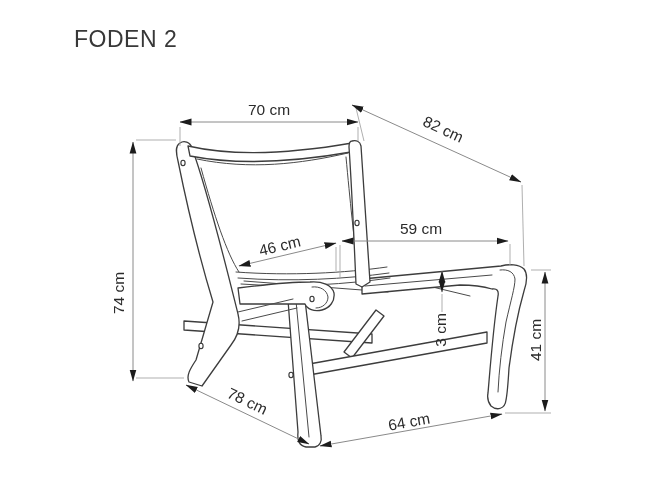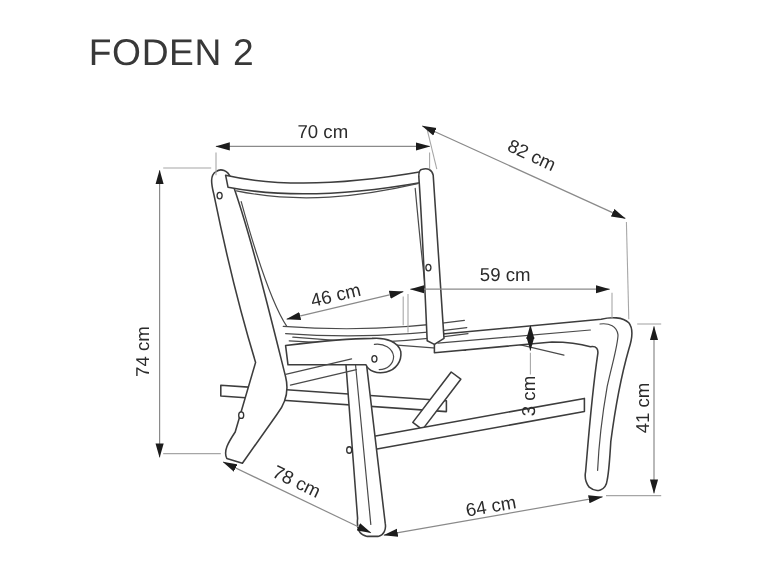--- a/index.html
+++ b/index.html
@@ -1,18 +1,18 @@
 <!DOCTYPE html>
 <html><head>
 <meta charset="utf-8">
 <style>
   html,body{margin:0;padding:0;background:#ffffff;}
   body{width:648px;height:486px;position:relative;overflow:hidden;
        font-family:"Liberation Sans", sans-serif;}
-  .title{position:absolute;left:74px;top:26px;font-size:31px;color:#383838;
+  .title{position:absolute;left:74px;top:26px;font-size:23px;color:#383838;
          letter-spacing:0.5px;white-space:nowrap;}
   svg{position:absolute;left:0;top:0;}
   .ext{stroke:#a6a6a6;stroke-width:0.9;fill:none;}
   .dim{stroke:#8a8a8a;stroke-width:1;fill:none;}
   .chairfill{stroke:#3d3d3d;stroke-width:1.3;fill:#ffffff;stroke-linejoin:round;stroke-linecap:round;}
   .detail{stroke:#4a4a4a;stroke-width:1;fill:none;stroke-linecap:round;}
   .dimlabel{font-family:"Liberation Sans", sans-serif;font-size:15.5px;fill:#2b2b2b;}
   .screw{stroke:#333;stroke-width:1.1;fill:#ffffff;}
 </style>
 </head>

